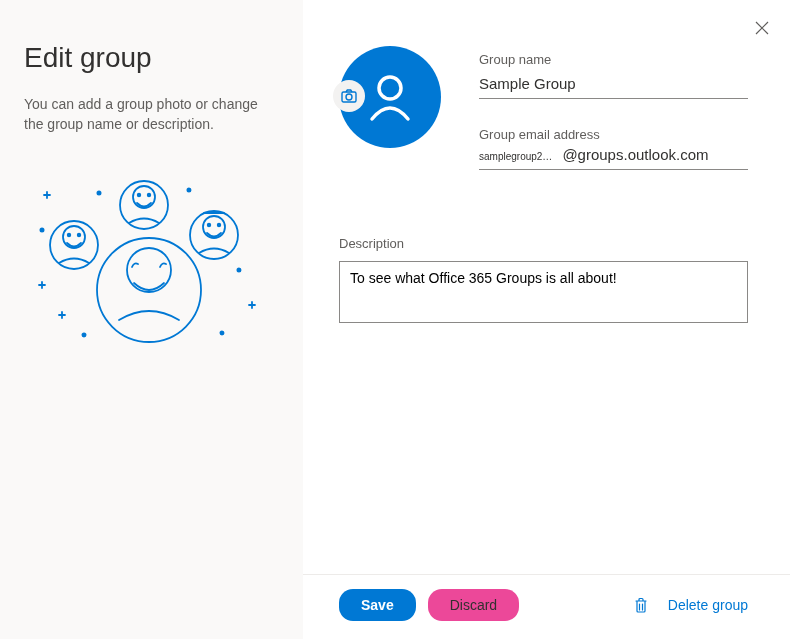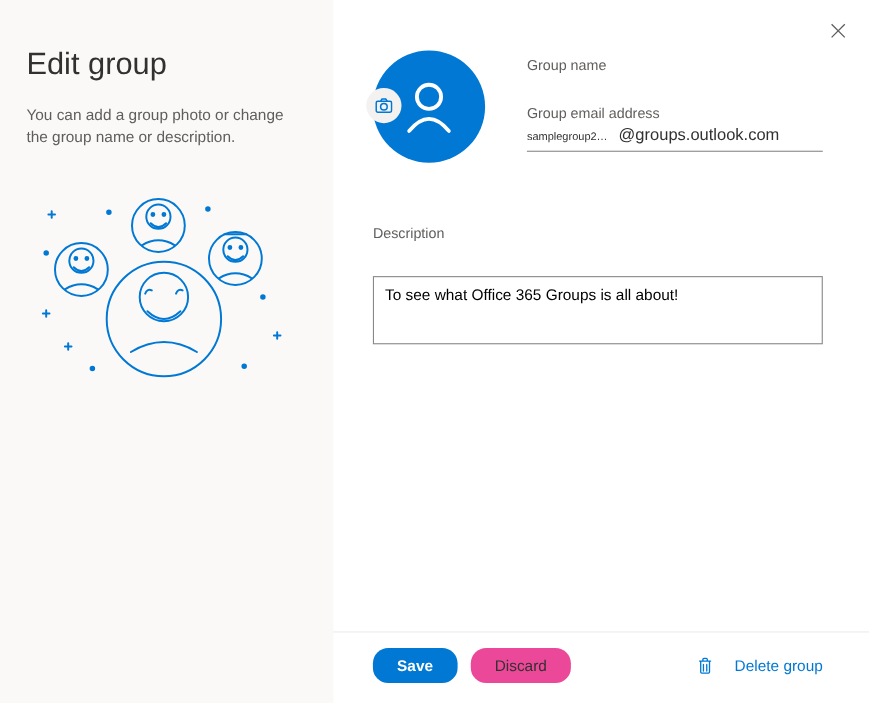--- a/index.html
+++ b/index.html
@@ -142,21 +142,20 @@
     }
     .desc-textarea {
       width: 100%;
       height: 62px;
       border: 1px solid #8a8886;
       padding: 8px 10px;
       font-size: 14px;
       font-family: inherit;
       resize: none;
       outline: none;
-      margin-top: 22px;
     }
     .bottom-bar {
       border-top: 1px solid #edebe9;
       padding: 14px 42px 18px 36px;
       display: flex;
       align-items: center;
       gap: 12px;
     }
     .btn {
       height: 32px;
@@ -262,20 +261,21 @@
             <rect x="1" y="3" width="14" height="10" rx="1.5" stroke="#0078d4" stroke-width="1.4" fill="none"></rect>
             <path d="M5 3 l1.3 -2 h3.4 l1.3 2" stroke="#0078d4" stroke-width="1.4" fill="none"></path>
             <circle cx="8" cy="8" r="3" stroke="#0078d4" stroke-width="1.4" fill="none"></circle>
           </svg>
         </div>
       </div>
 
       <div class="fields">
         <div class="field-group">
           <div class="field-label">Group name</div>
+          <input type="text" class="text-input" value="Sample Group" style="">
         </div>
         <div class="field-group">
           <div class="field-label">Group email address</div>
           <div class="email-row">
             <span class="email-local">samplegroup2…</span>
             <span class="email-domain">@groups.outlook.com</span>
           </div>
         </div>
       </div>
     </div>

